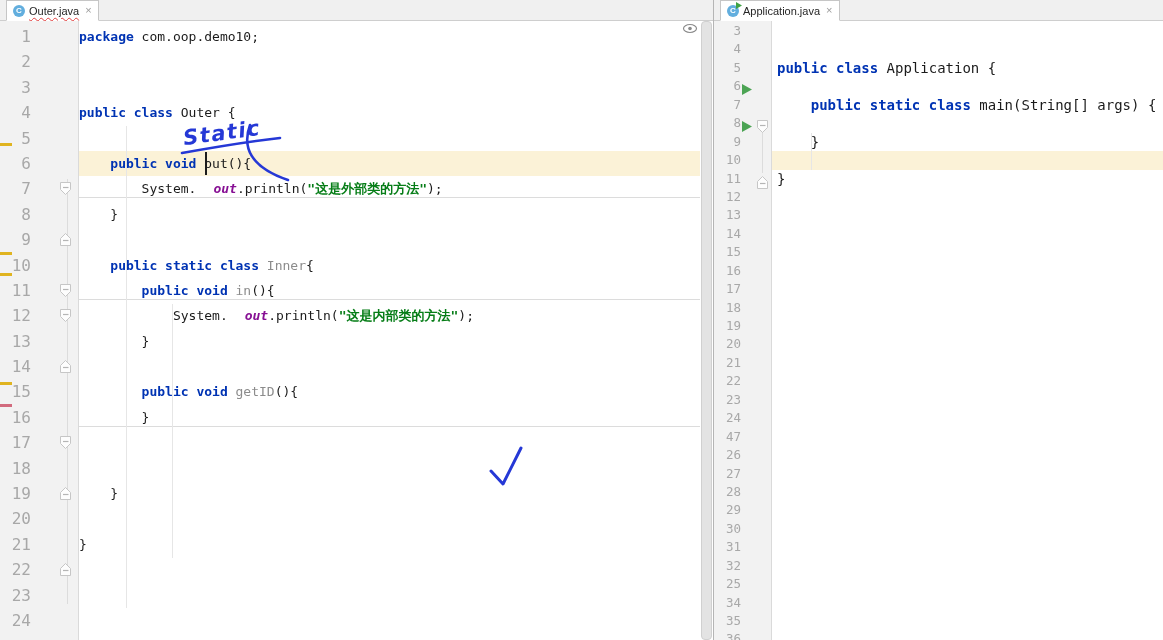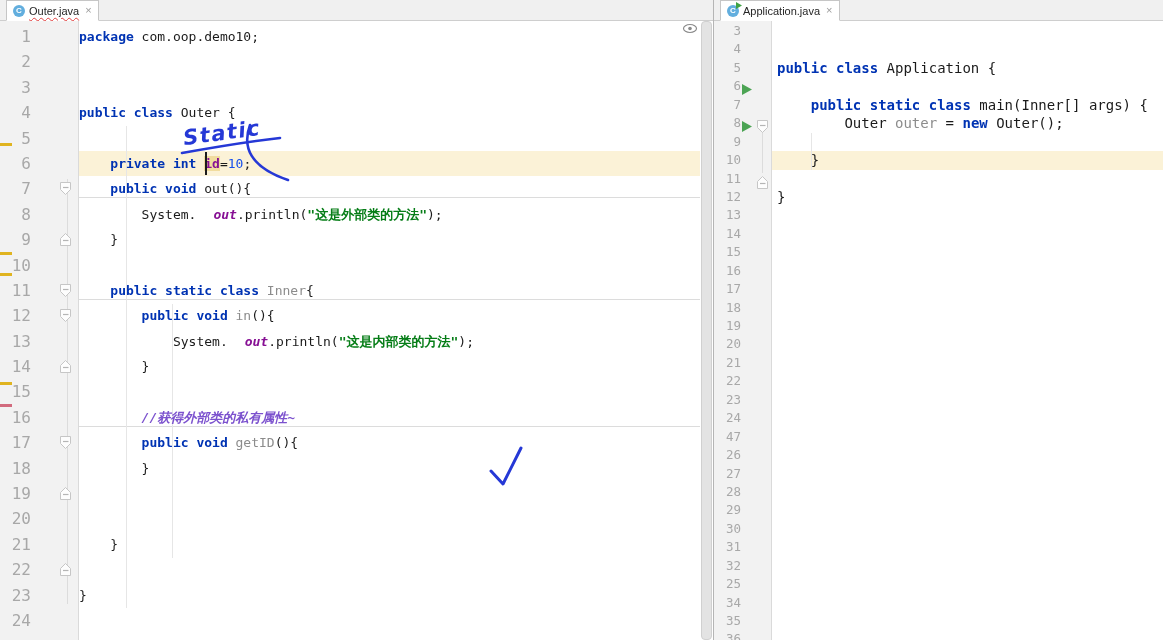--- a/index.html
+++ b/index.html
@@ -119,31 +119,29 @@
           <div class="gut-line"><span class="gut-num">23</span></div>
           <div class="gut-line"><span class="gut-num">24</span></div>
         </div>
     </div>
     <div class="code">
         <div class="code-line"><span class="tk-kw">package</span><span class="tk-pl"> com.oop.demo10;</span></div>
         <div class="code-line"></div>
         <div class="code-line"></div>
         <div class="code-line"><span class="tk-kw">public class</span><span class="tk-pl"> Outer {</span></div>
         <div class="code-line"></div>
-        <div class="code-line"><span class="tk-kw">    private</span><span class="tk-kw"> int</span><span class="tk-pl"> </span><span class="tk-hl">id</span><span class="tk-pl">=</span><span class="tk-nm">10</span><span class="tk-pl">;</span></div>
         <div class="code-line"><span class="tk-kw">    public void</span><span class="tk-pl"> out(){</span></div>
         <div class="code-line"><span class="tk-pl">        System.</span><span class="tk-sf">out</span><span class="tk-pl">.println(</span><span class="tk-st">"这是外部类的方法"</span><span class="tk-pl">);</span></div>
         <div class="code-line"><span class="tk-pl">    }</span></div>
         <div class="code-line"></div>
         <div class="code-line"><span class="tk-kw">    public static class</span><span class="tk-gr"> Inner</span><span class="tk-pl">{</span></div>
         <div class="code-line"><span class="tk-kw">        public void</span><span class="tk-gr"> in</span><span class="tk-pl">(){</span></div>
         <div class="code-line"><span class="tk-pl">            System.</span><span class="tk-sf">out</span><span class="tk-pl">.println(</span><span class="tk-st">"这是内部类的方法"</span><span class="tk-pl">);</span></div>
         <div class="code-line"><span class="tk-pl">        }</span></div>
         <div class="code-line"></div>
-        <div class="code-line"><span class="tk-cm">        //获得外部类的私有属性~</span></div>
         <div class="code-line"><span class="tk-kw">        public void</span><span class="tk-gr"> getID</span><span class="tk-pl">(){</span></div>
         <div class="code-line"><span class="tk-pl">        }</span></div>
         <div class="code-line"></div>
         <div class="code-line"></div>
         <div class="code-line"><span class="tk-pl">    }</span></div>
         <div class="code-line"></div>
         <div class="code-line"><span class="tk-pl">}</span></div>
       </div>
     <div class="caret-bar" style="left: 205px; top: 131px; height: 23px;"></div>
     <div class="scrollbar">
@@ -249,22 +247,21 @@
           <div class="gut-line"><span class="gut-num">34</span></div>
           <div class="gut-line"><span class="gut-num">35</span></div>
           <div class="gut-line"><span class="gut-num">36</span></div>
         </div>
     </div>
     <div class="code">
         <div class="code-line"></div>
         <div class="code-line"></div>
         <div class="code-line"><span class="tk-kw">public class</span><span class="tk-pl"> Application {</span></div>
         <div class="code-line"></div>
-        <div class="code-line"><span class="tk-kw">    public static class</span><span class="tk-pl"> main(Inner[] args) {</span></div>
-        <div class="code-line"><span class="tk-pl">        Outer </span><span class="tk-gr">outer</span><span class="tk-pl"> = </span><span class="tk-kw">new</span><span class="tk-pl"> Outer();</span></div>
+        <div class="code-line"><span class="tk-kw">    public static class</span><span class="tk-pl"> main(String[] args) {</span></div>
         <div class="code-line"></div>
         <div class="code-line"><span class="tk-pl">    }</span></div>
         <div class="code-line"></div>
         <div class="code-line"><span class="tk-pl">}</span></div>
         <div class="code-line"></div>
         <div class="code-line"></div>
         <div class="code-line"></div>
         <div class="code-line"></div>
         <div class="code-line"></div>
         <div class="code-line"></div>

